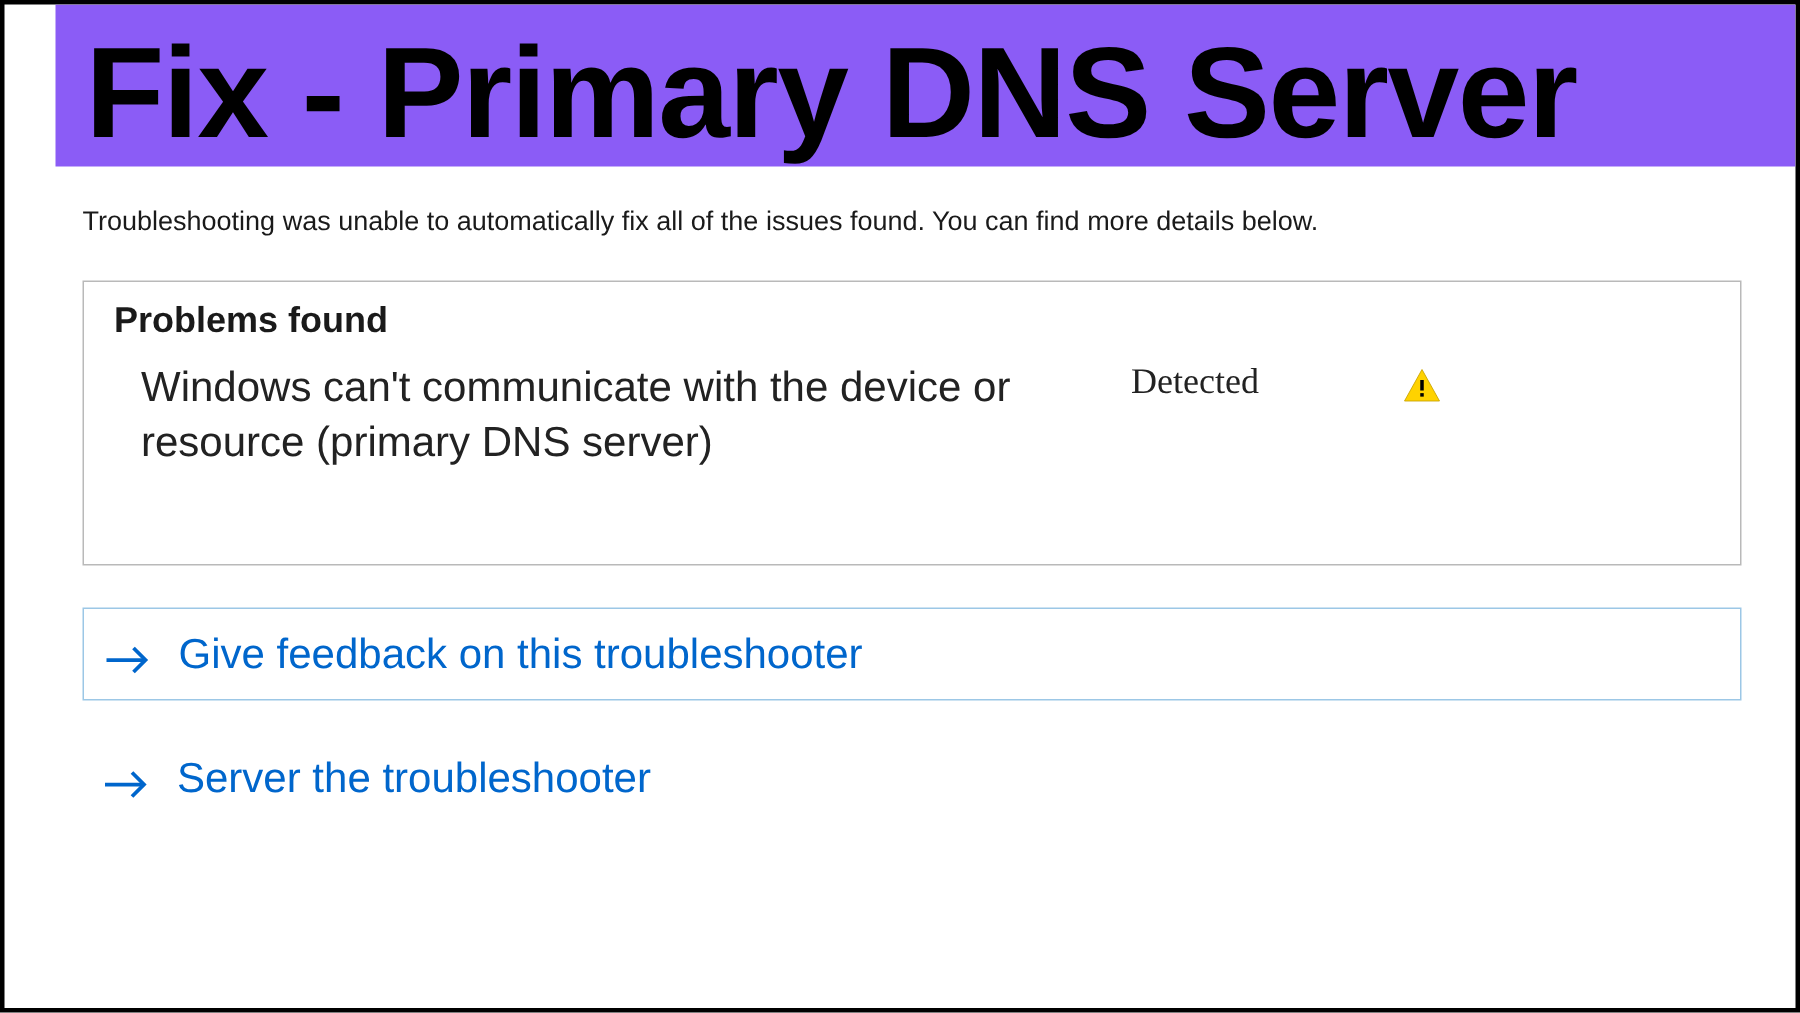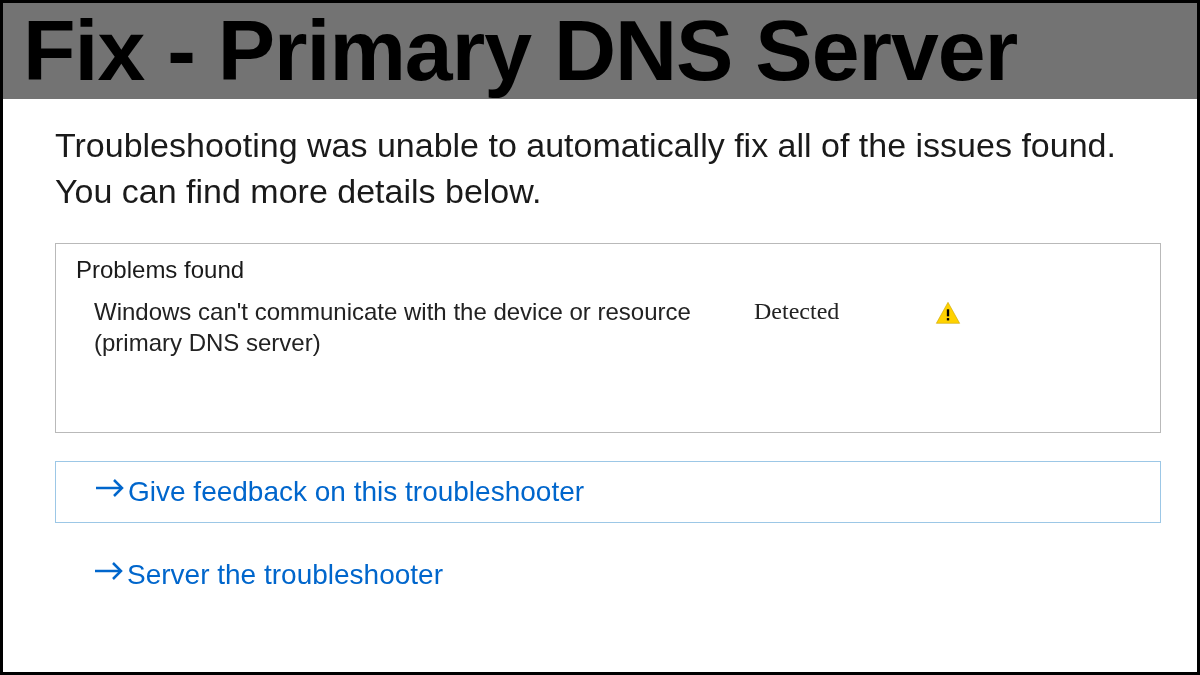--- a/index.html
+++ b/index.html
@@ -5,83 +5,84 @@
     * { margin: 0; padding: 0; box-sizing: border-box; }
     body {
       font-family: "Segoe UI", Tahoma, sans-serif;
       background: #ffffff;
       width: 1200px;
       height: 675px;
       overflow: hidden;
       border: 3px solid #000;
     }
     .banner {
-      background: #737373;
-      padding: 4px 20px 6px 20px;
+      background: #8b5cf6;
+      padding: 16px 20px 6px 20px;
       line-height: 1;
+      margin-left: 34px;
     }
     .banner-text {
       color: #000;
       font-size: 86px;
       font-weight: 700;
       font-family: "Segoe UI", Arial, sans-serif;
       letter-spacing: -1px;
     }
     .content {
       padding: 24px 36px 24px 52px;
     }
     .summary {
-      font-size: 34px;
+      font-size: 18px;
       color: #1a1a1a;
       line-height: 1.35;
       margin-bottom: 28px;
     }
     .problems-box {
       border: 1px solid #b9b9b9;
       padding: 12px 20px 24px 20px;
       margin-bottom: 28px;
       min-height: 190px;
     }
     .problems-heading {
-      font-weight: 400;
+      font-weight: 700;
       font-size: 24px;
       color: #1a1a1a;
       margin-bottom: 12px;
     }
     .problem-row {
       display: flex;
       align-items: flex-start;
       padding-left: 18px;
       gap: 20px;
     }
     .problem-text {
       flex: 1;
-      font-size: 24px;
+      font-size: 28px;
       color: #222;
       line-height: 1.3;
       max-width: 640px;
     }
     .problem-status {
       width: 160px;
       font-size: 24px;
       color: #222;
       padding-top: 2px;
       font-family: Liberation Serif, serif;
     }
     .warn-icon {
       flex-shrink: 0;
       width: 28px;
       height: 28px;
       margin-top: 4px;
     }
     .action-row {
       display: flex;
-      align-items: flex-start;
-      gap: 2px;
-      padding: 14px 38px;
+      align-items: flex-end;
+      gap: 18px;
+      padding: 14px 13px;
       margin-bottom: 22px;
       cursor: pointer;
     }
     .action-row.bordered {
       border: 1px solid #9cc7e6;
     }
     .arrow-icon {
       color: #0066cc;
       flex-shrink: 0;
     }

